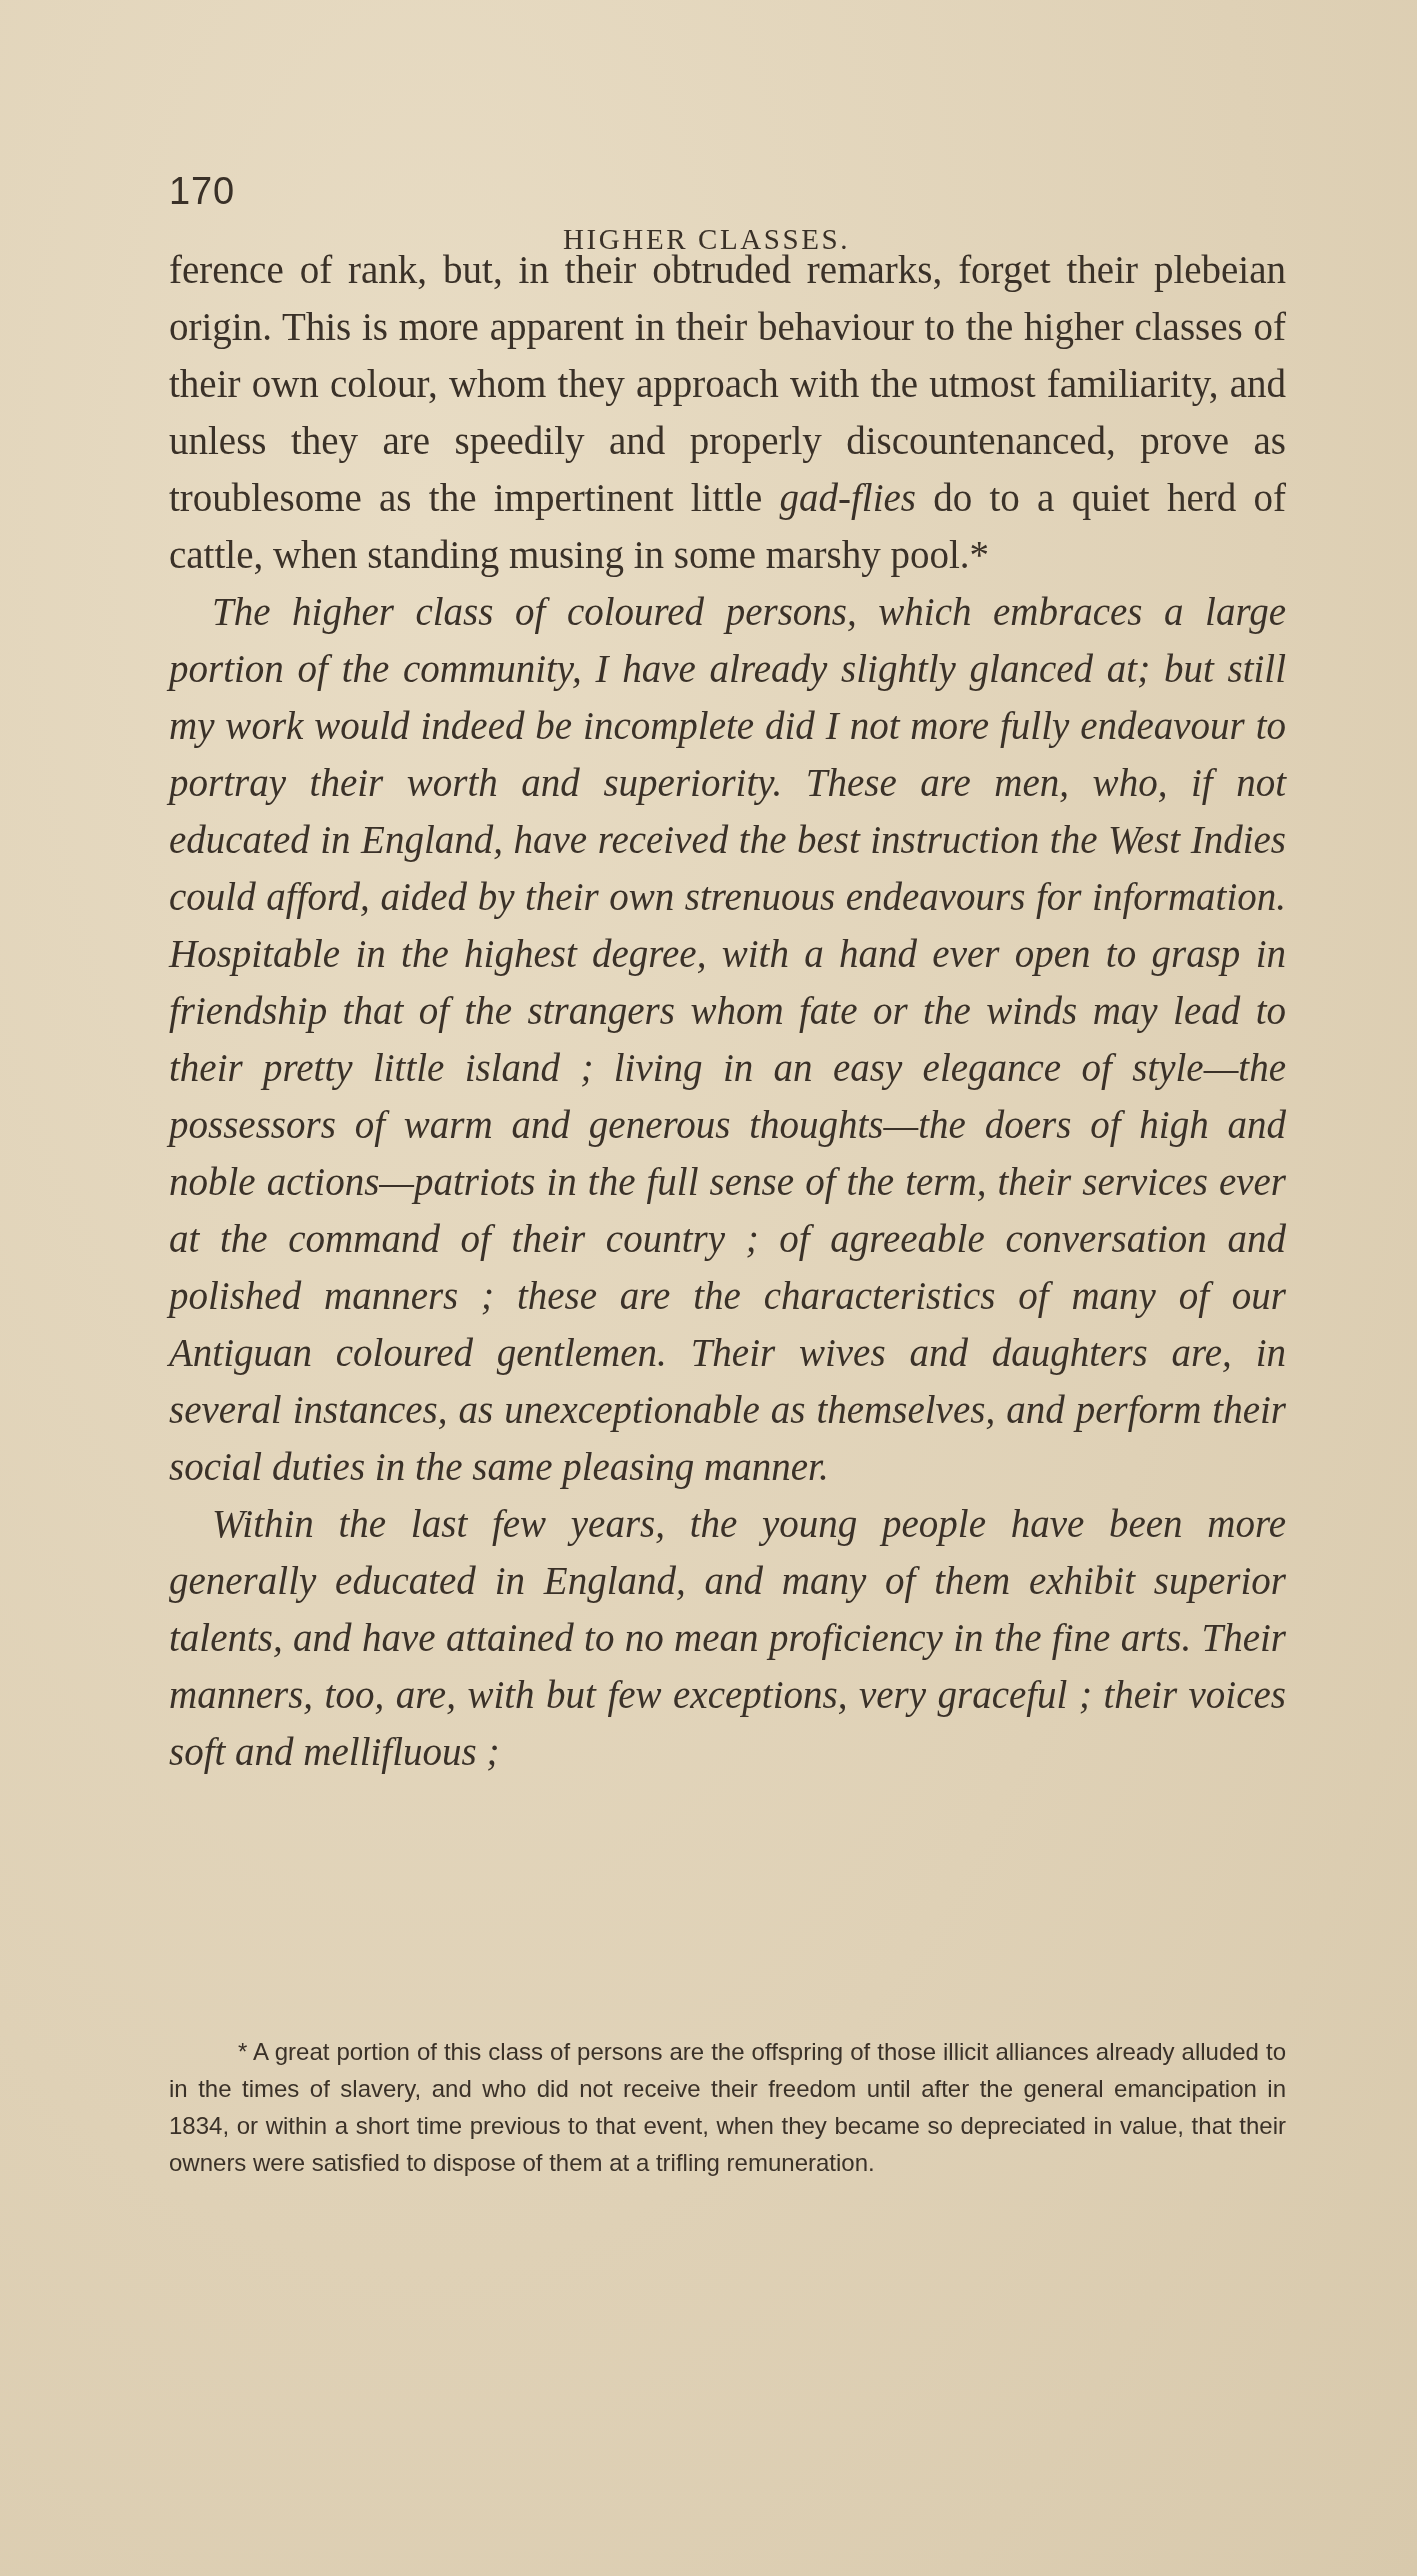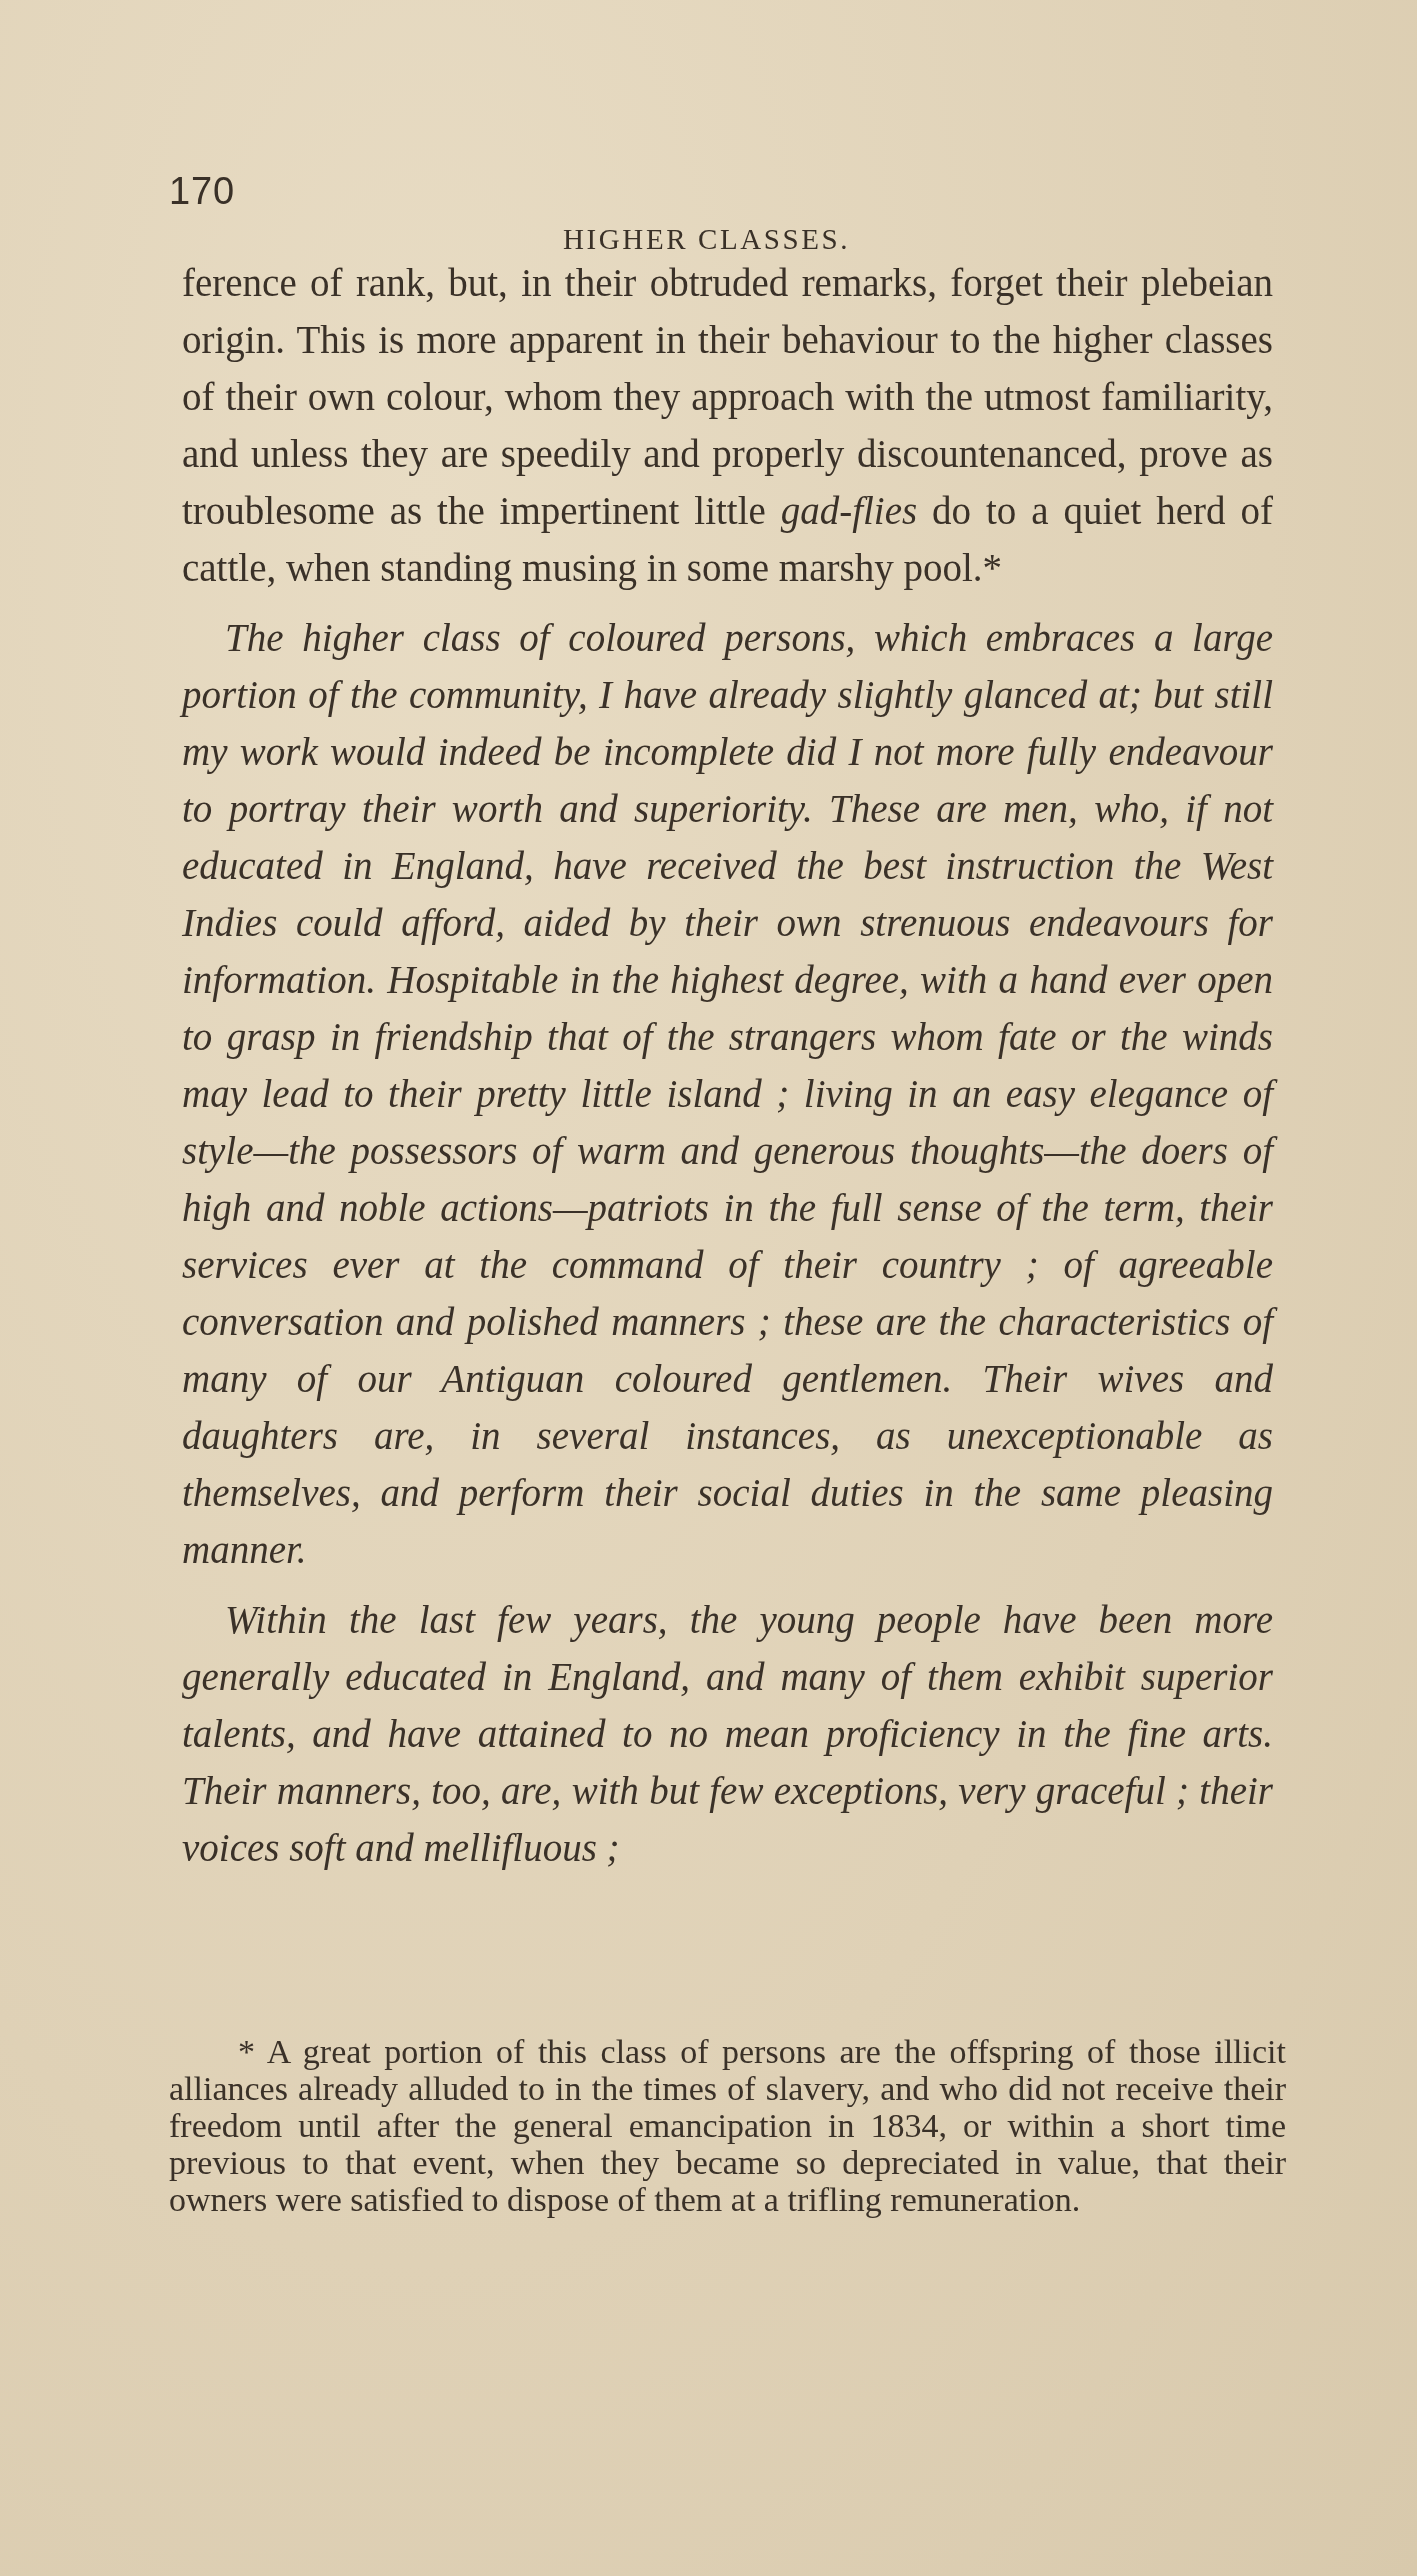--- a/index.html
+++ b/index.html
@@ -22,26 +22,26 @@
     position:absolute; left:394px; top:8.7px; font-size:29px; letter-spacing:2.6px;
     font-family:"Liberation Serif",serif;
     margin-top:44px;
   }
   .body-text {
     position:absolute; left:169px; top:241px; width:1117px;
     font-family:"Liberation Serif",serif;
     font-size:39px; line-height:57px;
     text-align:justify;
   }
-  .body-text p { margin:13px; }
+  .body-text p { margin:0; }
   .body-text p.indent { text-indent:43px;font-style:italic; }
   .footnote {
     position:absolute; left:169px; top:2033px; width:1117px;
-    font-family:Liberation Serif, serif;
-    font-size:34px; line-height:37px; text-align:justify;
+    font-family:Liberation Sans, sans-serif;
+    font-size:24px; line-height:37px; text-align:justify;
   }
   .footnote p { margin:0; text-indent:69px; }
   em { font-style:italic; }
 </style>
 </head>
 <body>
 
 <div class="header">
   <span class="page-number">170</span>
   <span class="running-head">HIGHER CLASSES.</span>

